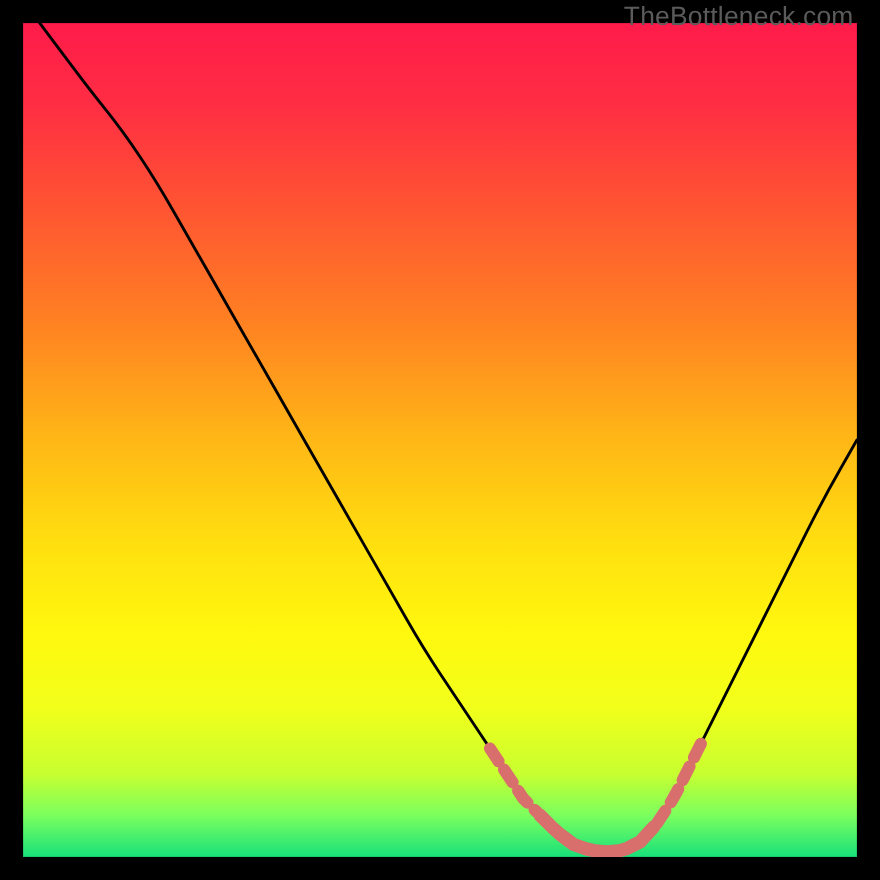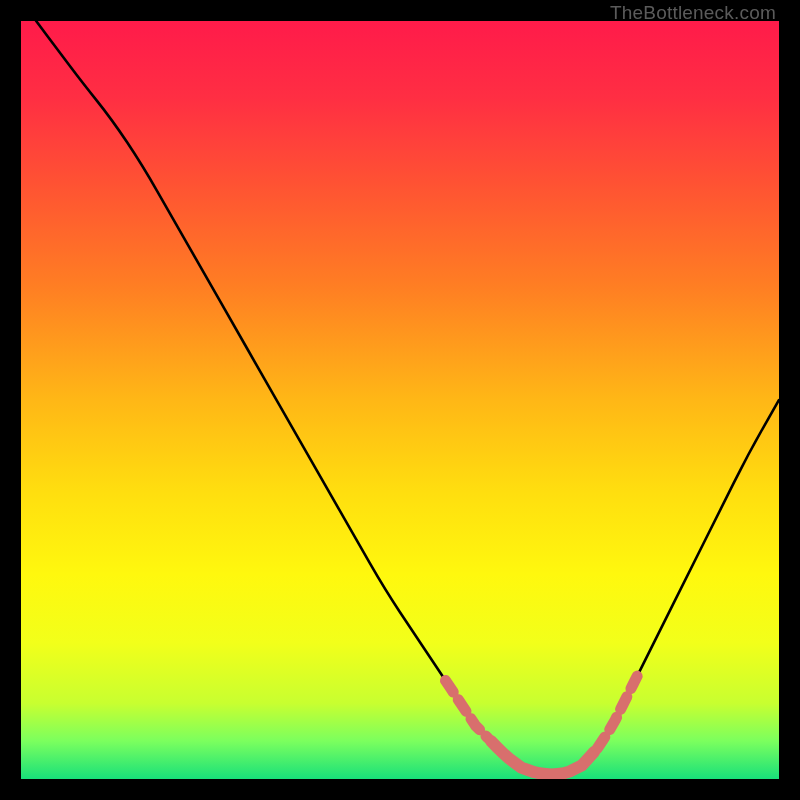--- a/index.html
+++ b/index.html
@@ -24,21 +24,21 @@
     left: 0;
     top: 0;
     width: 758px;
     height: 758px;
   }
   .watermark {
     position: absolute;
     top: 2px;
     right: 24px;
     color: #5b5b5b;
-    font-size: 19px;
+    font-size: 24px;
     font-weight: 500;
     letter-spacing: 0.2px;
     user-select: none;
   }
 </style>
 </head>
 <body>
 
 <div class="frame">
   <svg class="plot" viewBox="0 0 758 758" preserveAspectRatio="none">

